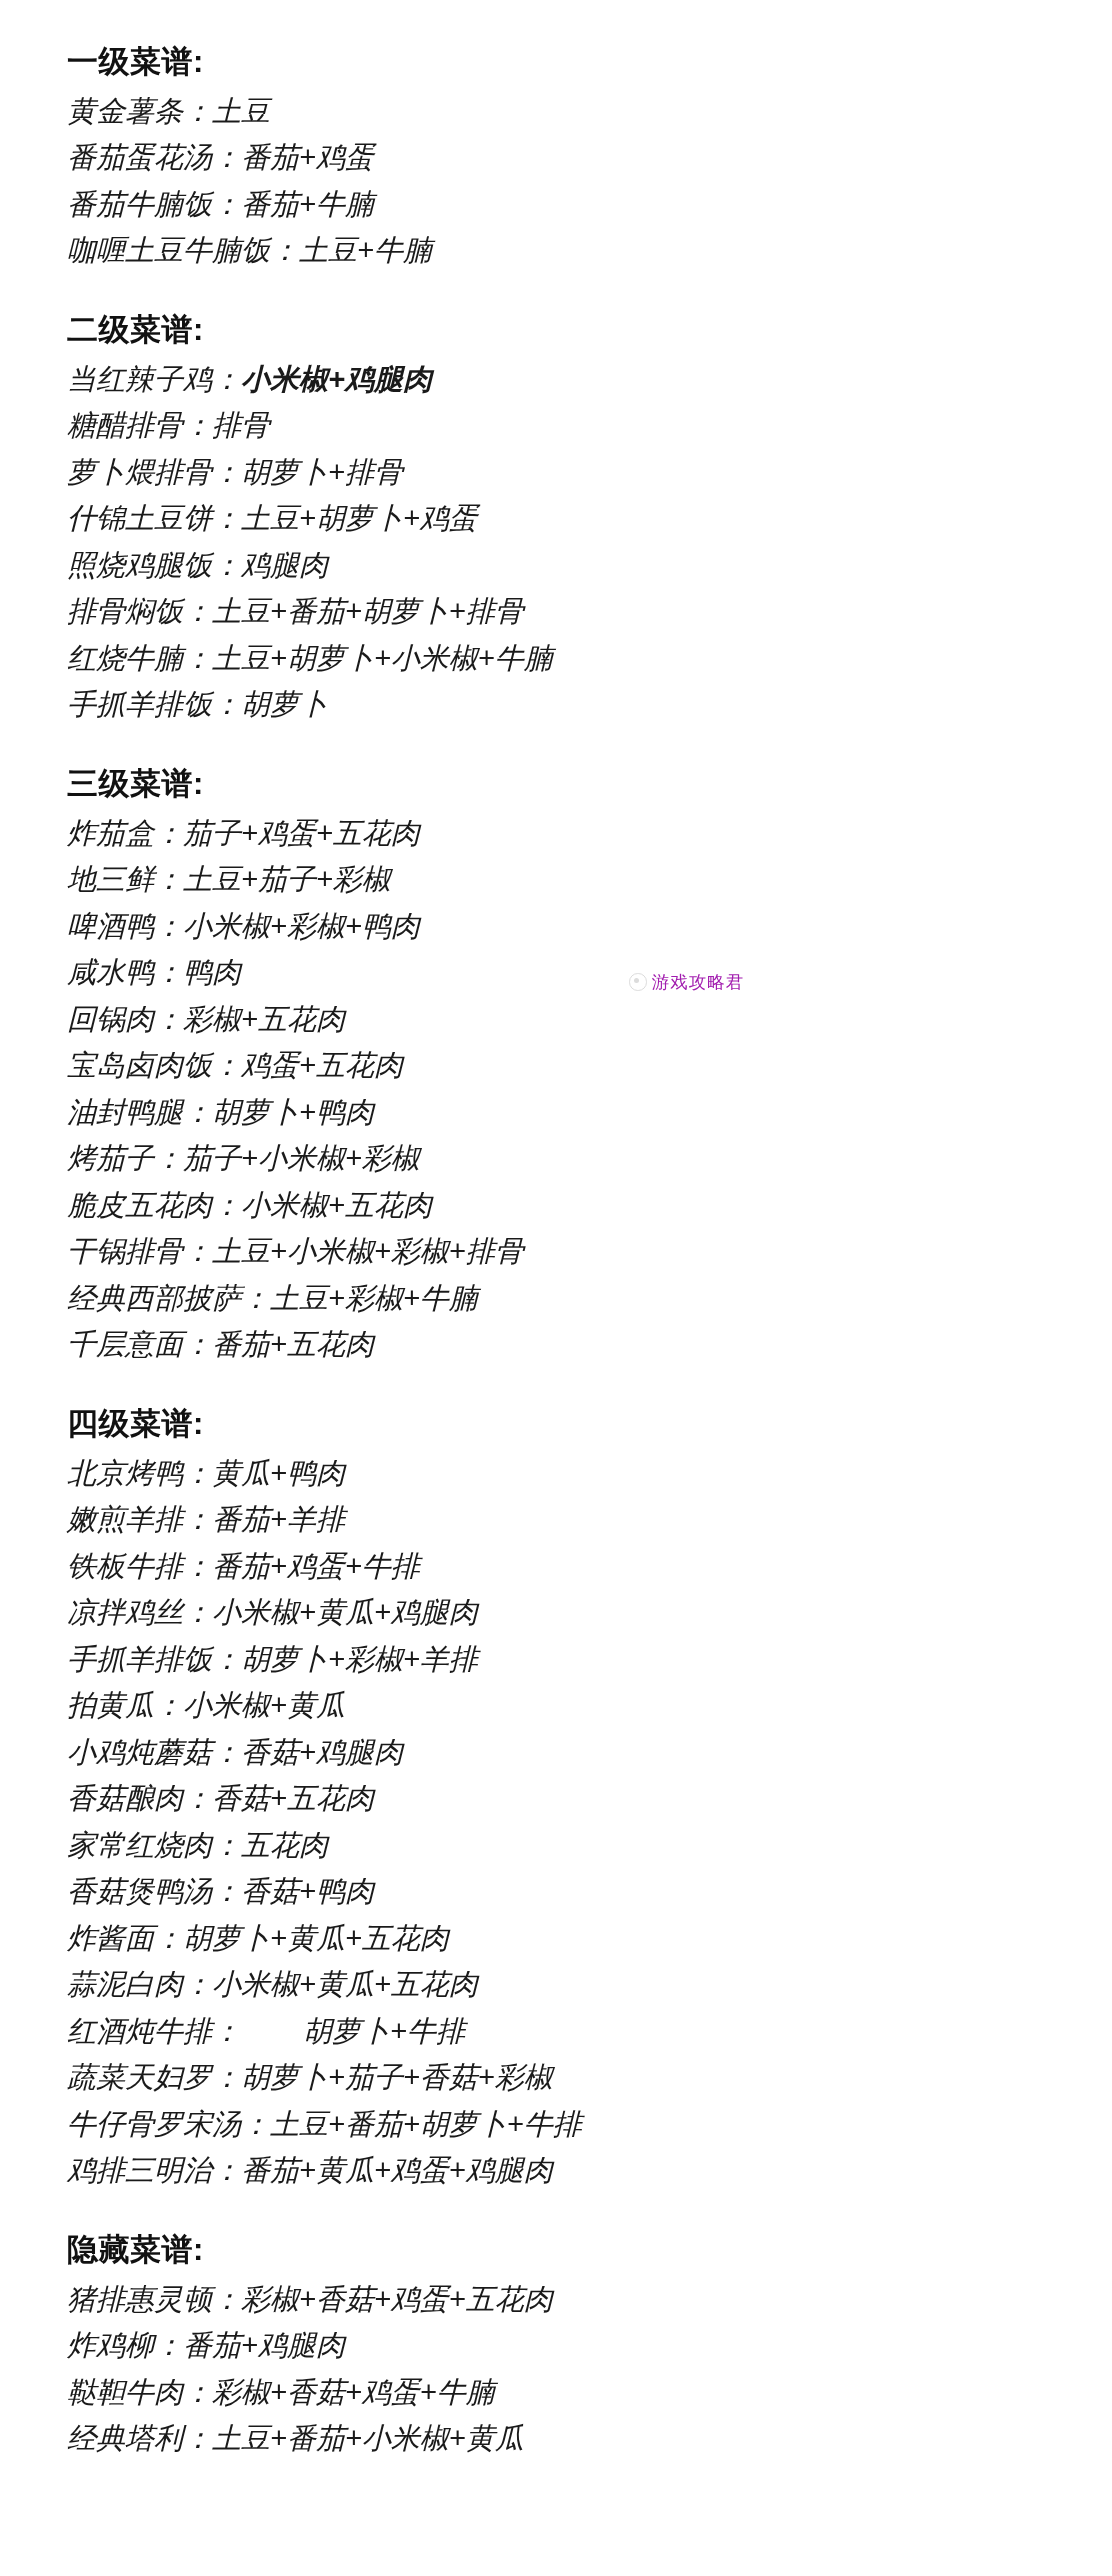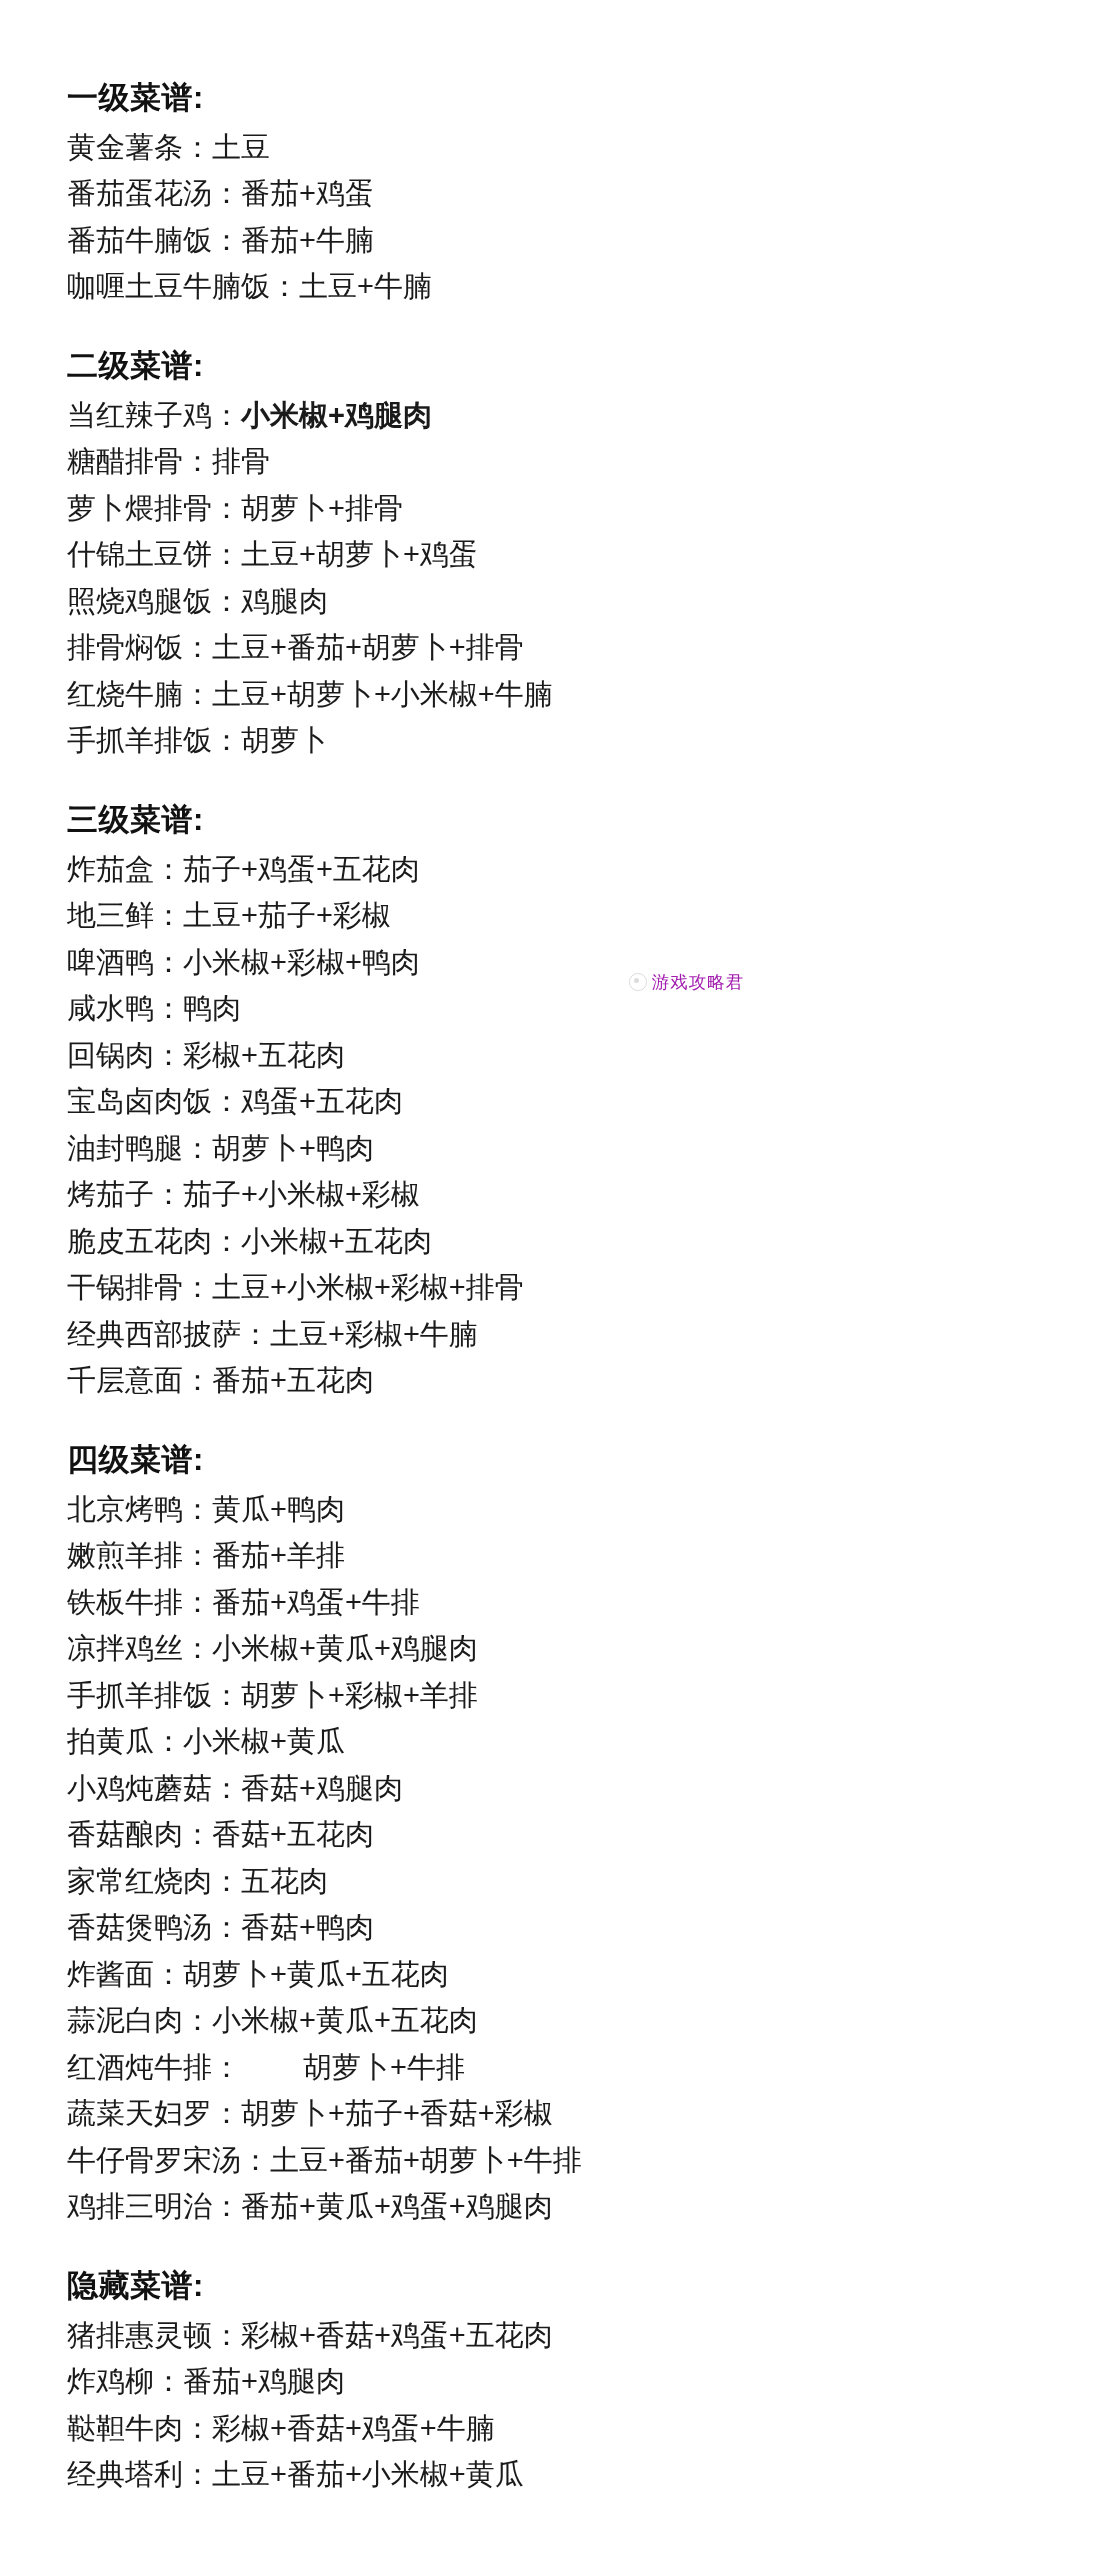--- a/index.html
+++ b/index.html
@@ -19,21 +19,20 @@
     width: 1113px;
     min-height: 3594px;
     box-sizing: border-box;
     padding: 46px 0 20.6px 0;
     background: #ffffff;
     position: relative;
   }
   .content {
     margin-left: 67px;
     width: 979px;
-    margin-top: 36px;
   }
   .section {
     margin-bottom: 49px;
   }
   .section:last-child {
     margin-bottom: 0;
   }
   .section-title {
     font-size: 31px;
     font-weight: bold;
@@ -41,20 +40,21 @@
     letter-spacing: 0.5px;
     margin-bottom: 19.6px;
     color: #111111;
   }
   .recipe-row {
     font-size: 29px;
     line-height: 1.0;
     margin-bottom: 17.5px;
     white-space: nowrap;
     color: #1a1a1a;
+    font-style: italic;
   }
   .recipe-row:last-child {
     margin-bottom: 0;
   }
   .recipe-name {
     font-weight: normal;
   }
   .recipe-sep {
     font-weight: normal;
   }

